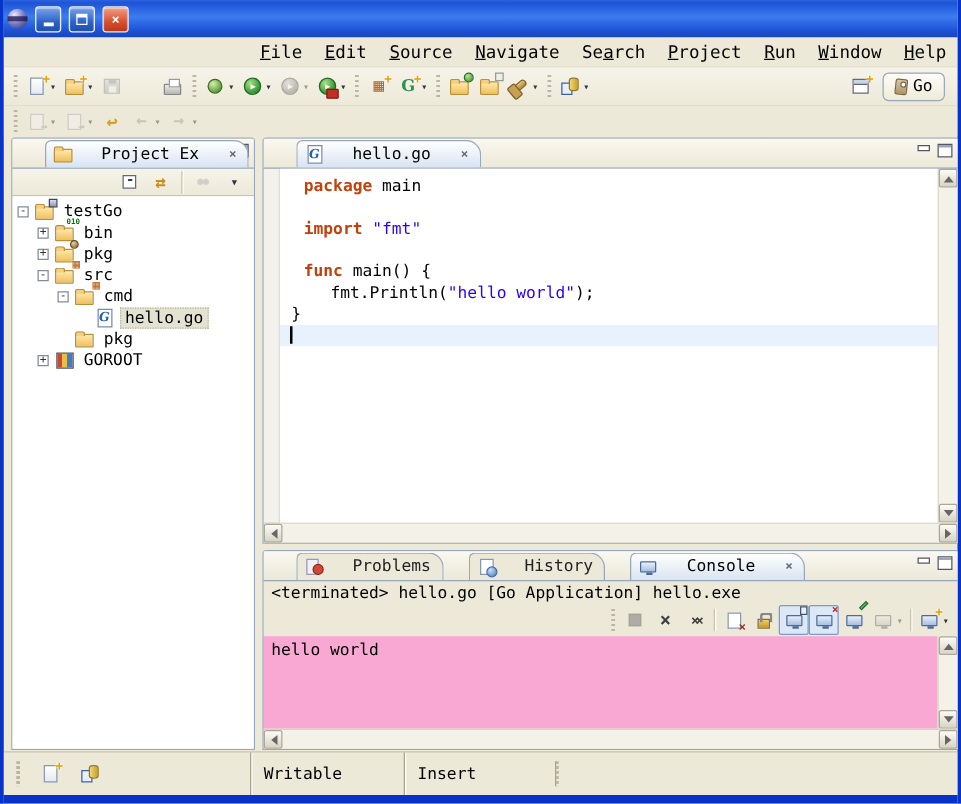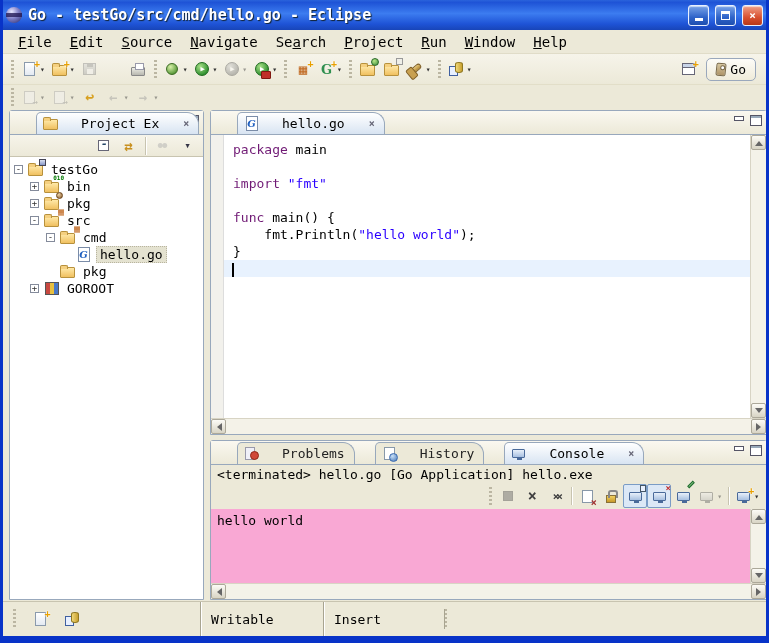--- a/index.html
+++ b/index.html
@@ -21,21 +21,21 @@
     background:radial-gradient(circle at 35% 30%,#E8E8FF 0%,#8080C8 45%,#282868 100%); position:relative; }
   .ic-eclipse::after { content:""; position:absolute; top:6px; left:0; right:0; height:4px; background:rgba(30,20,80,.75); }
   .winbtn { width:21px; height:21px; border-radius:3px; border:1px solid #E8F0FF;
     color:#fff; font-size:11px; font-weight:bold; display:flex; align-items:center; justify-content:center;
     background:linear-gradient(#7AA4E8,#2E63C9 60%,#1E4FB0); box-shadow:inset 0 1px 1px rgba(255,255,255,.6); }
   .winbtn.close { background:linear-gradient(#F0A088,#D85030 60%,#B83818); }
   .winbtn .mini { display:block; width:8px; height:3px; background:#fff; margin-top:8px; }
   .winbtn .maxi { display:block; width:9px; height:9px; border:1px solid #fff; border-top-width:3px; }
   
   .menubar { position:absolute; left:0; right:0; top:30px; height:24px; display:flex; align-items:center;
-    padding-left:6px; background:#ECE9D8; border-bottom:1px solid #E0DCC8; font-size:14px; }
+    padding-left:6px; background:#ECE9D8; border-bottom:1px solid #E0DCC8; font-size:14px;justify-content:flex-end; }
   .menu-item { padding:2px 9px; color:#000; cursor:default; }
   .menu-item u { text-decoration:underline; }
   
   .toolbar1 { position:absolute; left:0; right:0; top:54px; height:31px;
     background:linear-gradient(#F6F4EA,#ECE9D8); border-bottom:1px solid #E2DEC8;
     display:flex; align-items:center; padding:0 4px; }
   .toolbar2 { position:absolute; left:0; right:0; top:85px; height:24px;
     background:#ECE9D8; display:flex; align-items:center; padding:0 4px; }
   .tbtn { height:24px; min-width:24px; padding:0 2px; display:flex; align-items:center; justify-content:center;
     gap:1px; border:1px solid transparent; border-radius:2px; position:relative; }
@@ -164,21 +164,21 @@
   .tico { margin-right:4px; }
   .tlabel { padding:0 3px; }
   .trow.selected .tlabel { background:#E4E2D0; border:1px dotted #B8B4A0; }
   
   .edbody { flex:1; display:flex; min-height:0; }
   .ruler { width:13px; background:#F2F1EC; border-right:1px solid #DDD; flex:0 0 13px; }
   .codearea { flex:1; background:#FFF; overflow:hidden; padding-top:6px; position:relative; font-size:13px; }
   .cline { height:17px; line-height:17px; white-space:pre; padding-left:9px; }
   .cline.current { background:#E8F2FE; }
   .cursor { display:inline-block; width:2px; height:14px; background:#000; vertical-align:middle; margin-left:-1px; }
-  .tok-kw { color:#701a75; font-weight:normal; }
+  .tok-kw { color:#c2410c; font-weight:bold;margin-left:10px; }
   .tok-str { color:#2A00FF; }
   .tok-pl { color:#000; }
   
   .vscroll { width:16px; flex:0 0 16px; background:#F4F2E8; border-left:1px solid #D8D4C4; display:flex; flex-direction:column; justify-content:space-between; }
   .hscroll { height:16px; flex:0 0 16px; background:#F4F2E8; border-top:1px solid #D8D4C4; display:flex; justify-content:space-between; }
   .sba { width:15px; height:15px; background:linear-gradient(#FCFBF6,#D8D4C4); border:1px solid #ACA899; border-radius:2px;
     display:flex; align-items:center; justify-content:center; }
   .tri { width:0; height:0; border:4px solid transparent; }
   .tri.up { border-bottom:5px solid #666; margin-top:-3px; }
   .tri.down { border-top:5px solid #666; margin-bottom:-3px; }
@@ -199,21 +199,20 @@
     background:repeating-linear-gradient(180deg,#BBB6A2 0 2px,transparent 2px 4px); }
   .bottomstrip { position:absolute; left:-3px; right:-3px; top:636px; height:7px; background:#0833C8; }
 </style>
 </head>
 <body>
 
 <div id="window">
 
   <div class="titlebar">
     <span class="ic-eclipse"></span>
-    <span class="title-text">Go - testGo/src/cmd/hello.go - Eclipse</span>
     <span class="winbtn">
         <i class="mini"></i>
       </span>
     <span class="winbtn">
         <i class="maxi"></i>
       </span>
     <span class="winbtn close">×</span>
   </div>
 
   <div class="menubar">

